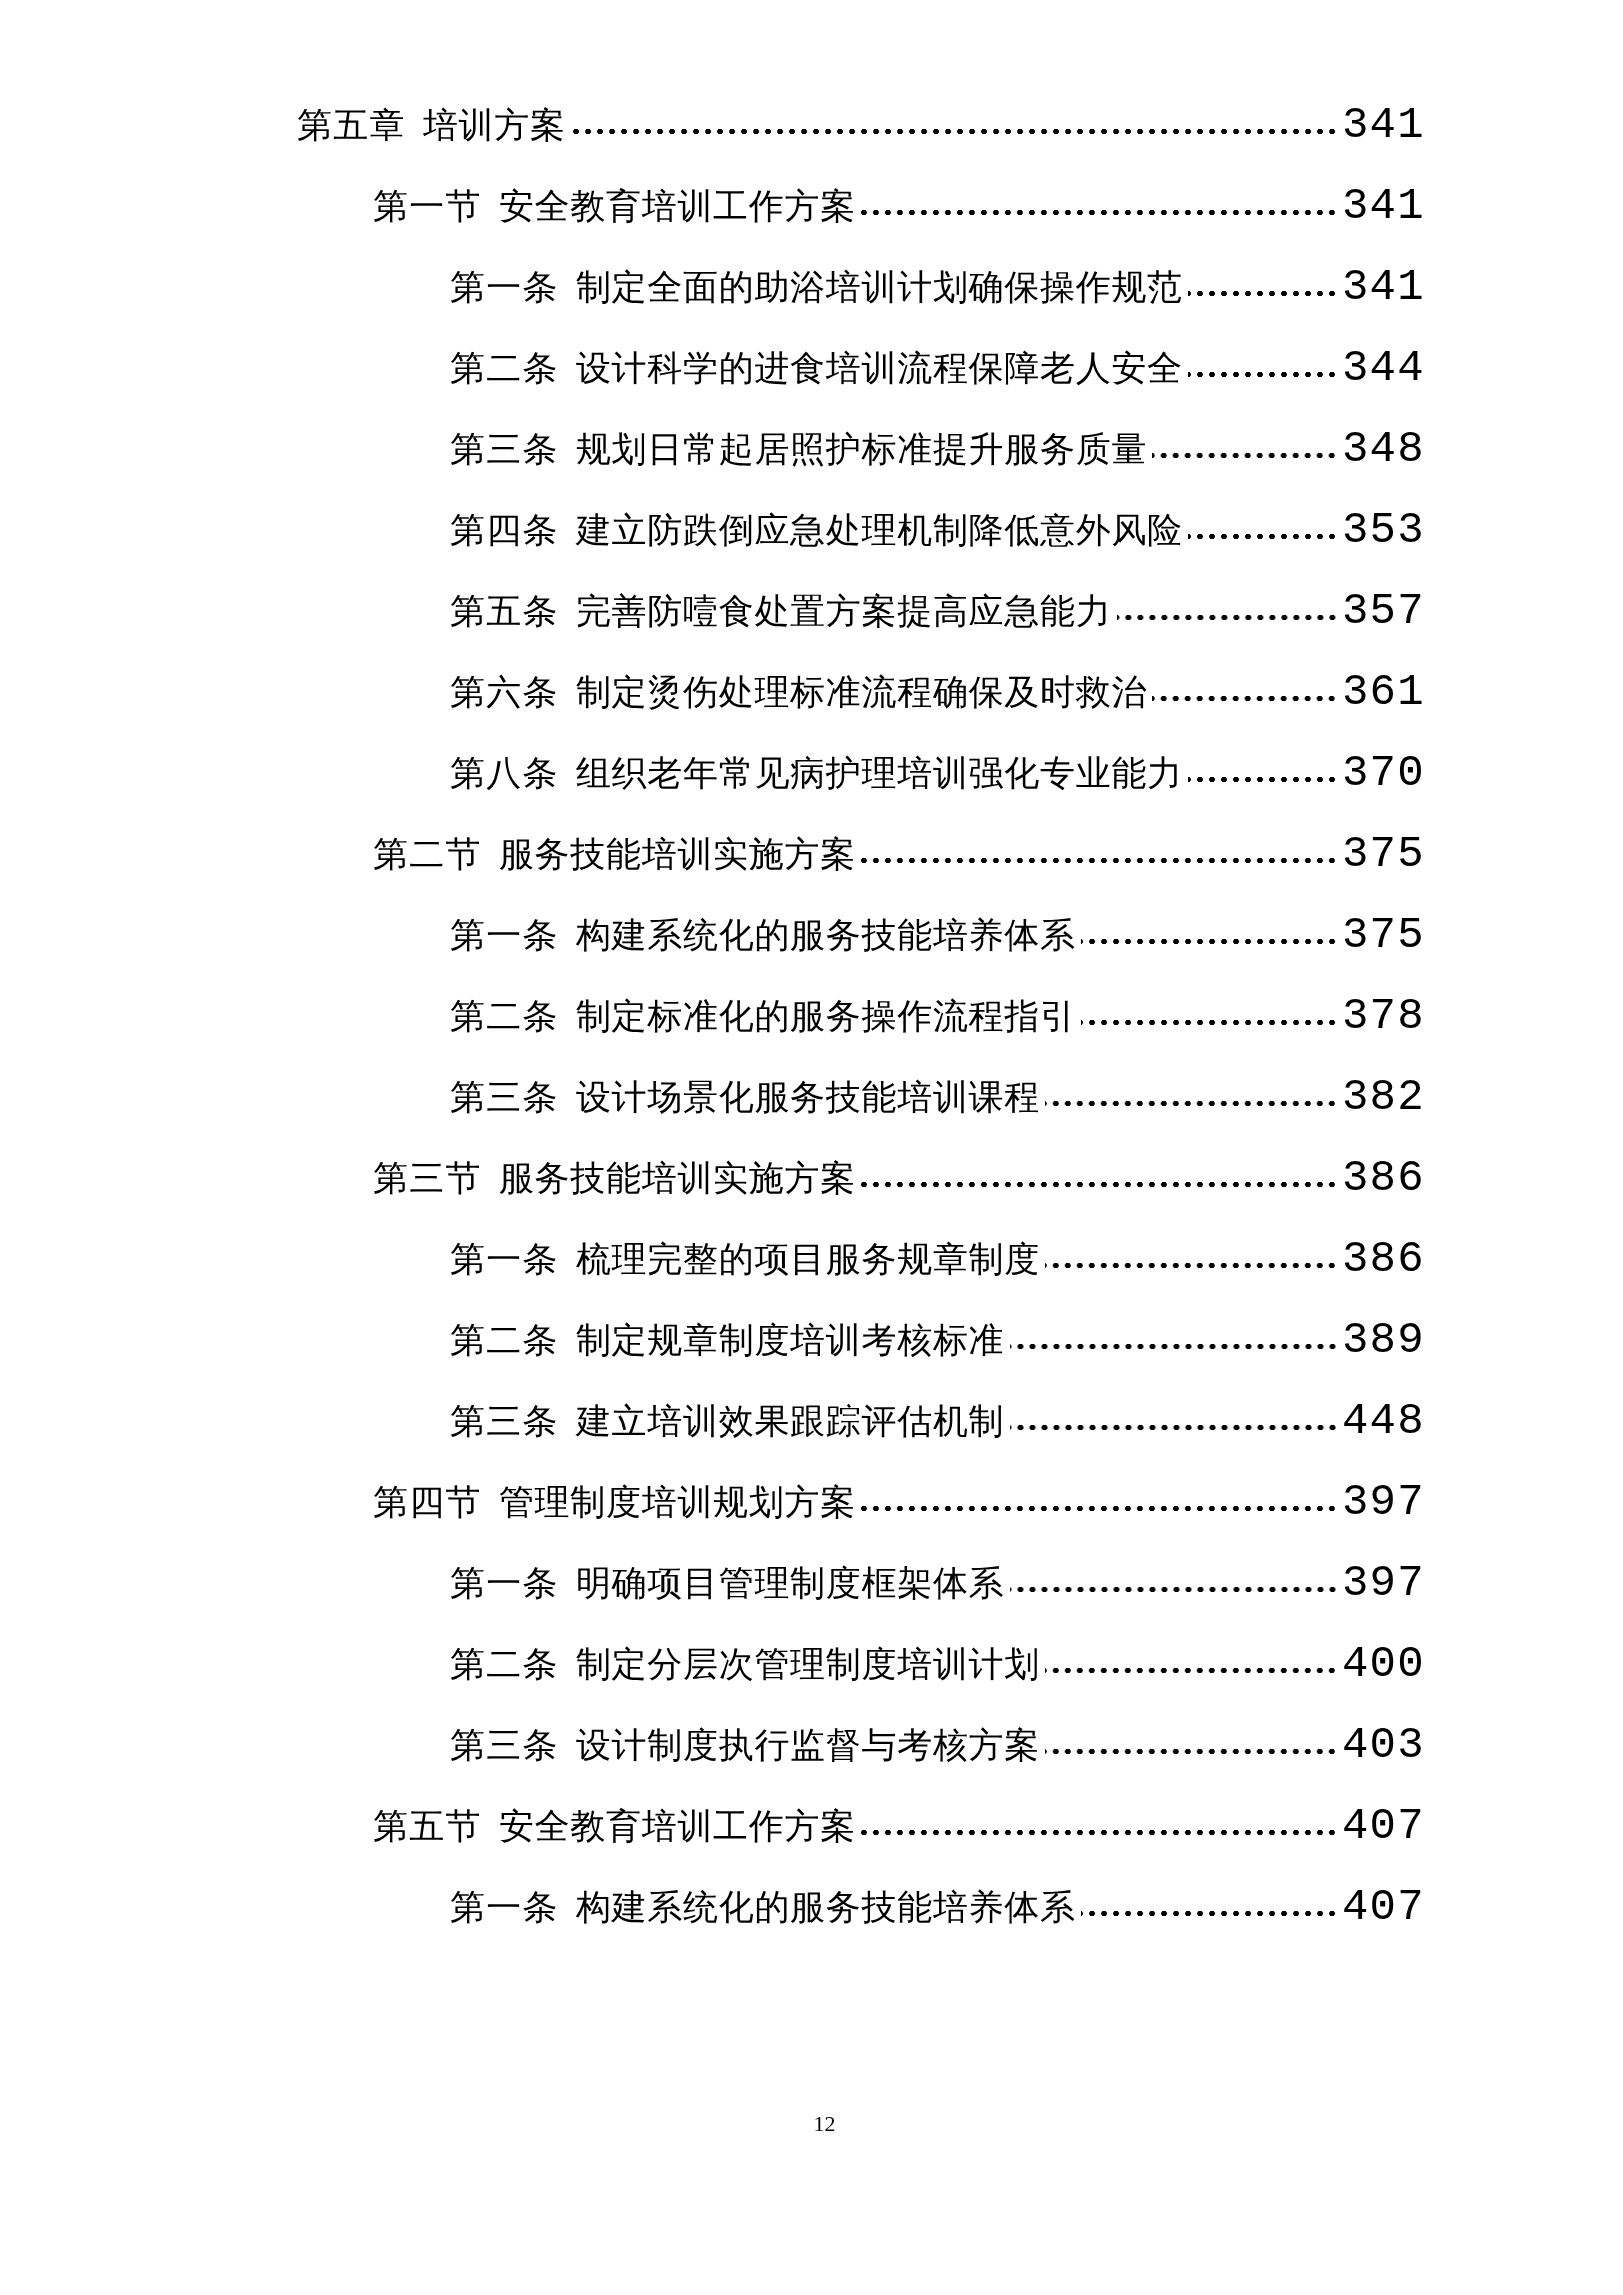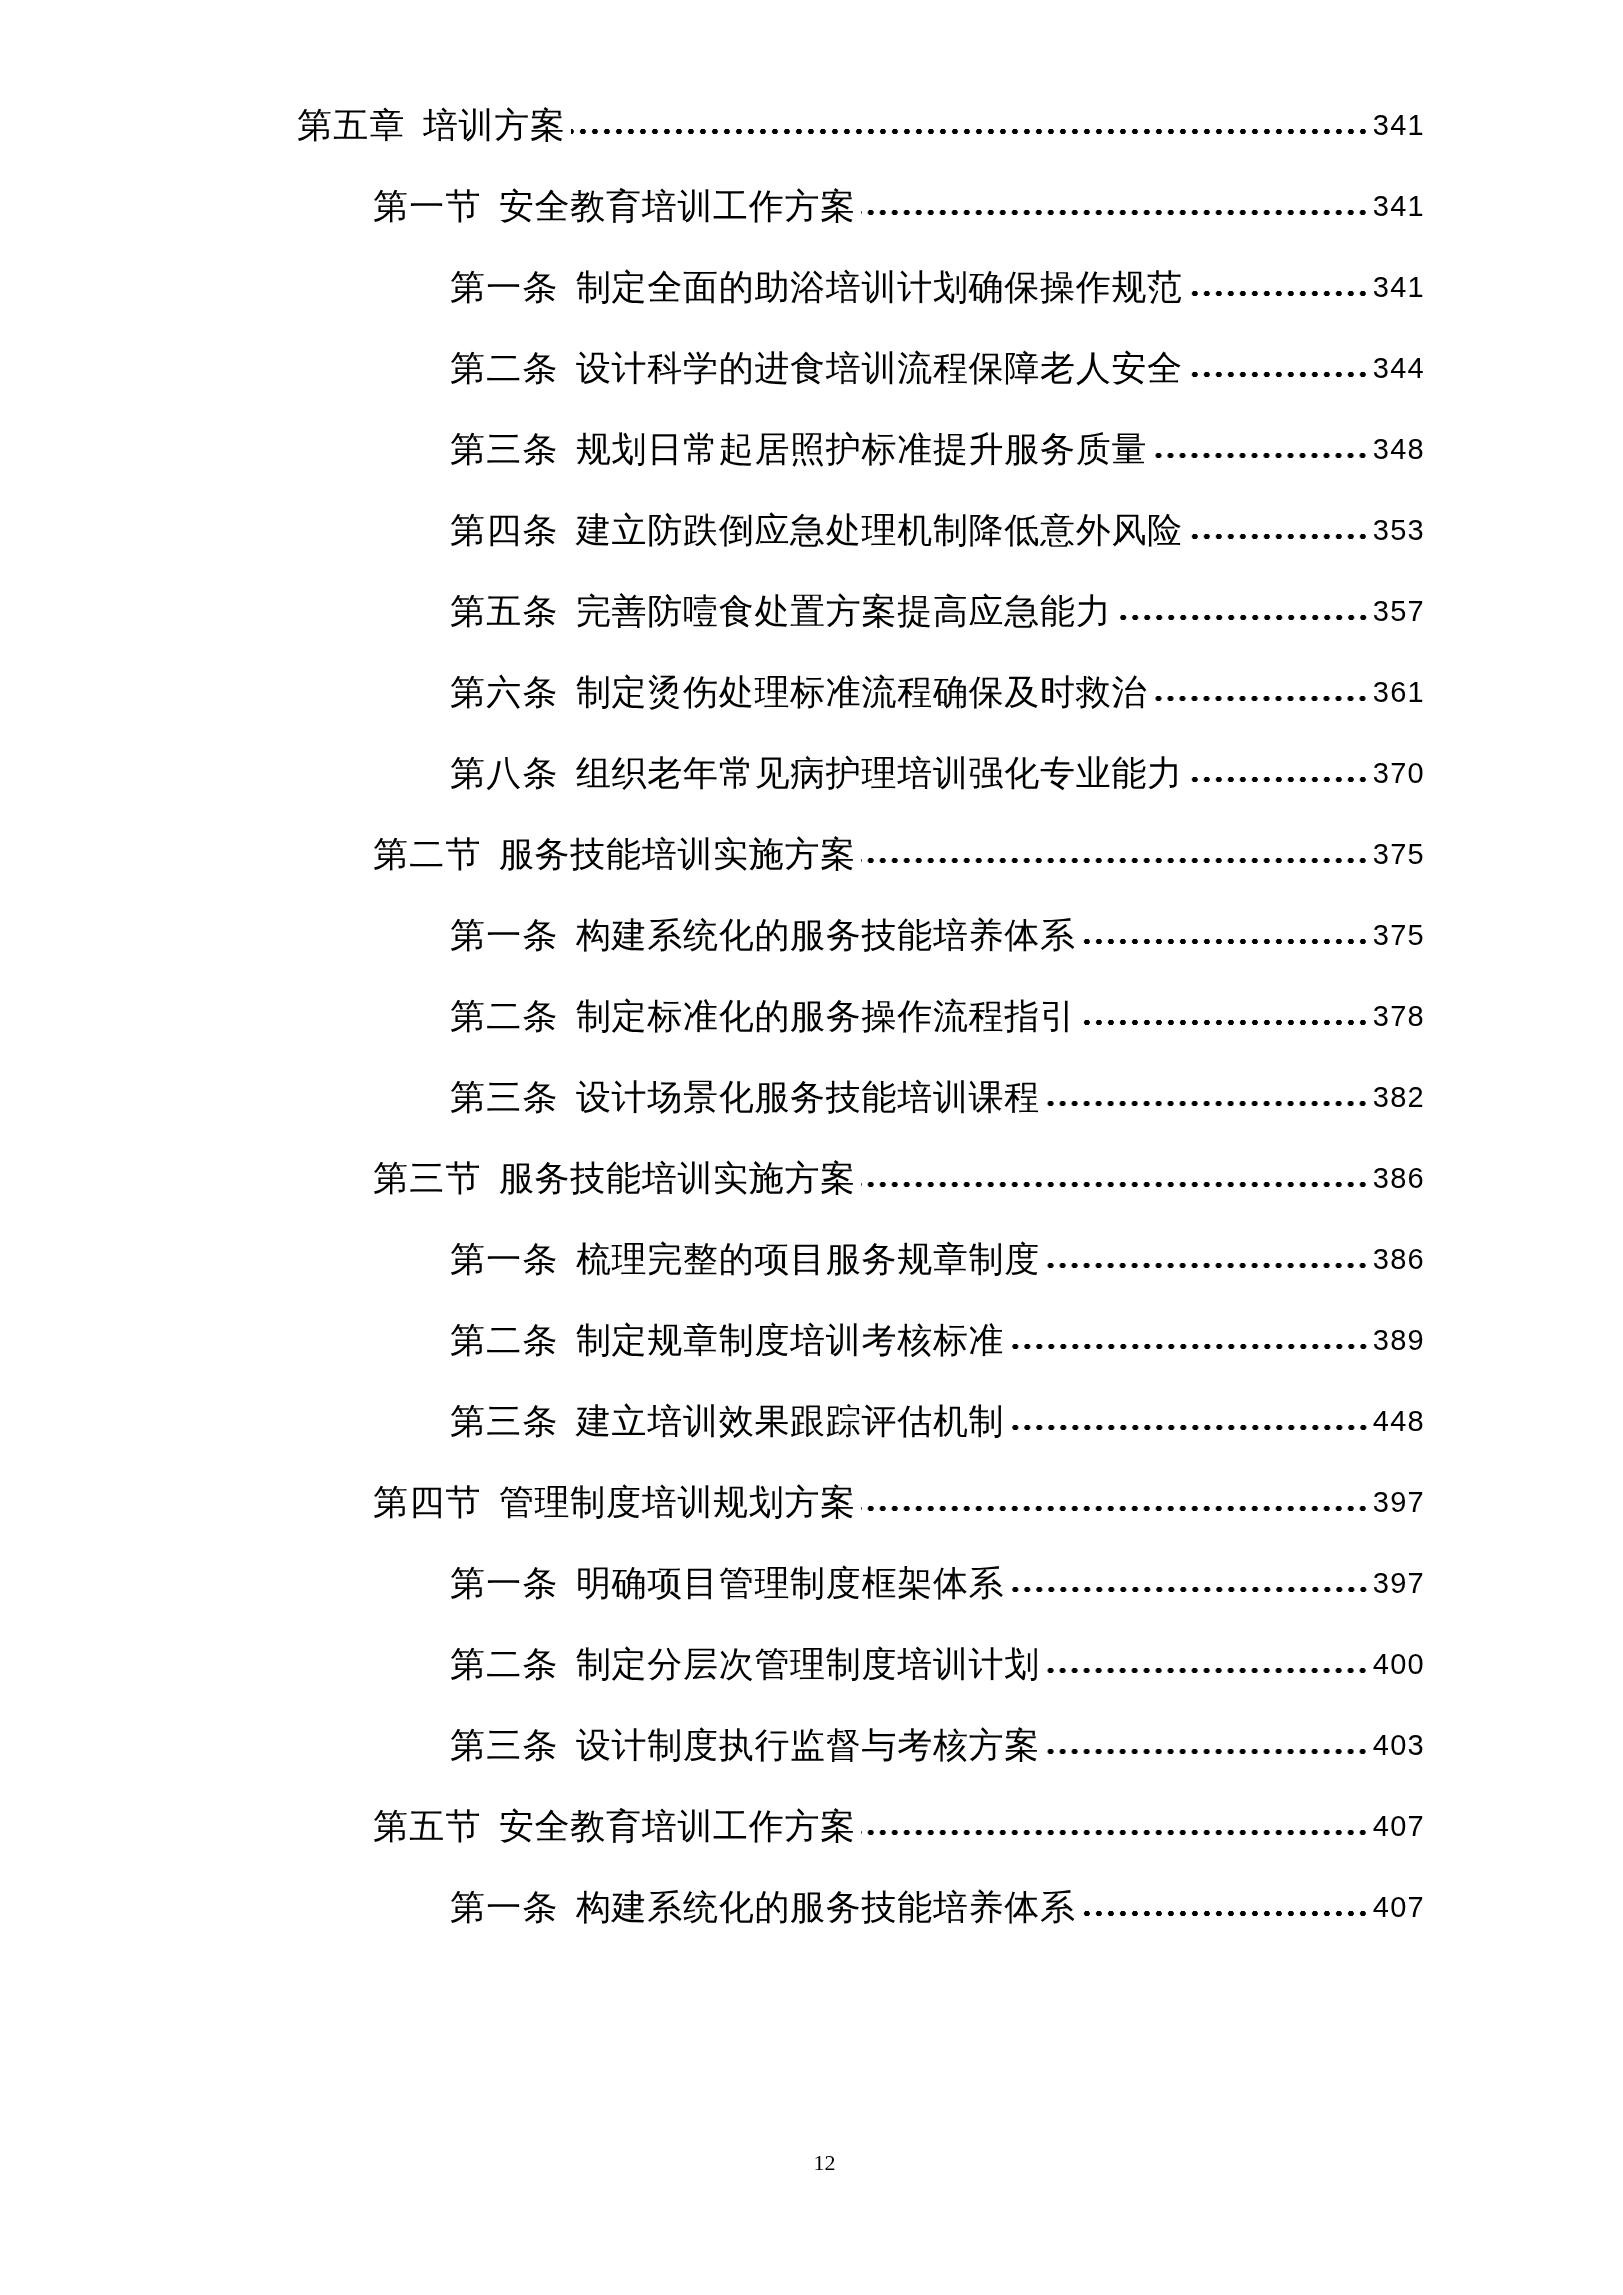--- a/index.html
+++ b/index.html
@@ -29,36 +29,35 @@
       height: 9.2px;
       margin: 14.4px 3.9px 0 5.2px;
       align-self: center;
       background-image: radial-gradient(circle, #000 2.6px, transparent 3px);
       background-size: 12px 9.2px;
       background-repeat: repeat-x;
       background-position: right center;
     }
     .pg {
       white-space: nowrap;
-      font-family: Liberation Sans, sans-serif;
-      font-size: 29px;
+      font-family: Liberation Mono, monospace;
+      font-size: 44px;
       letter-spacing: 1.3px;
     }
     .footer {
       position: absolute;
       top: 2111px;
       left: 0;
       width: 1623px;
       text-align: center;
       font-family: "Liberation Serif", serif;
       font-size: 22px;
       color: #000;
       padding-left: 26px;
       box-sizing: border-box;
-      margin-top: 39px;
     }
   </style>
 </head>
 <body>
 
 <div class="page">
   <div class="toc" id="toc">
       <div class="row level-0">
     <span class="num-label">第五章</span>
     <span class="title">培训方案</span>

